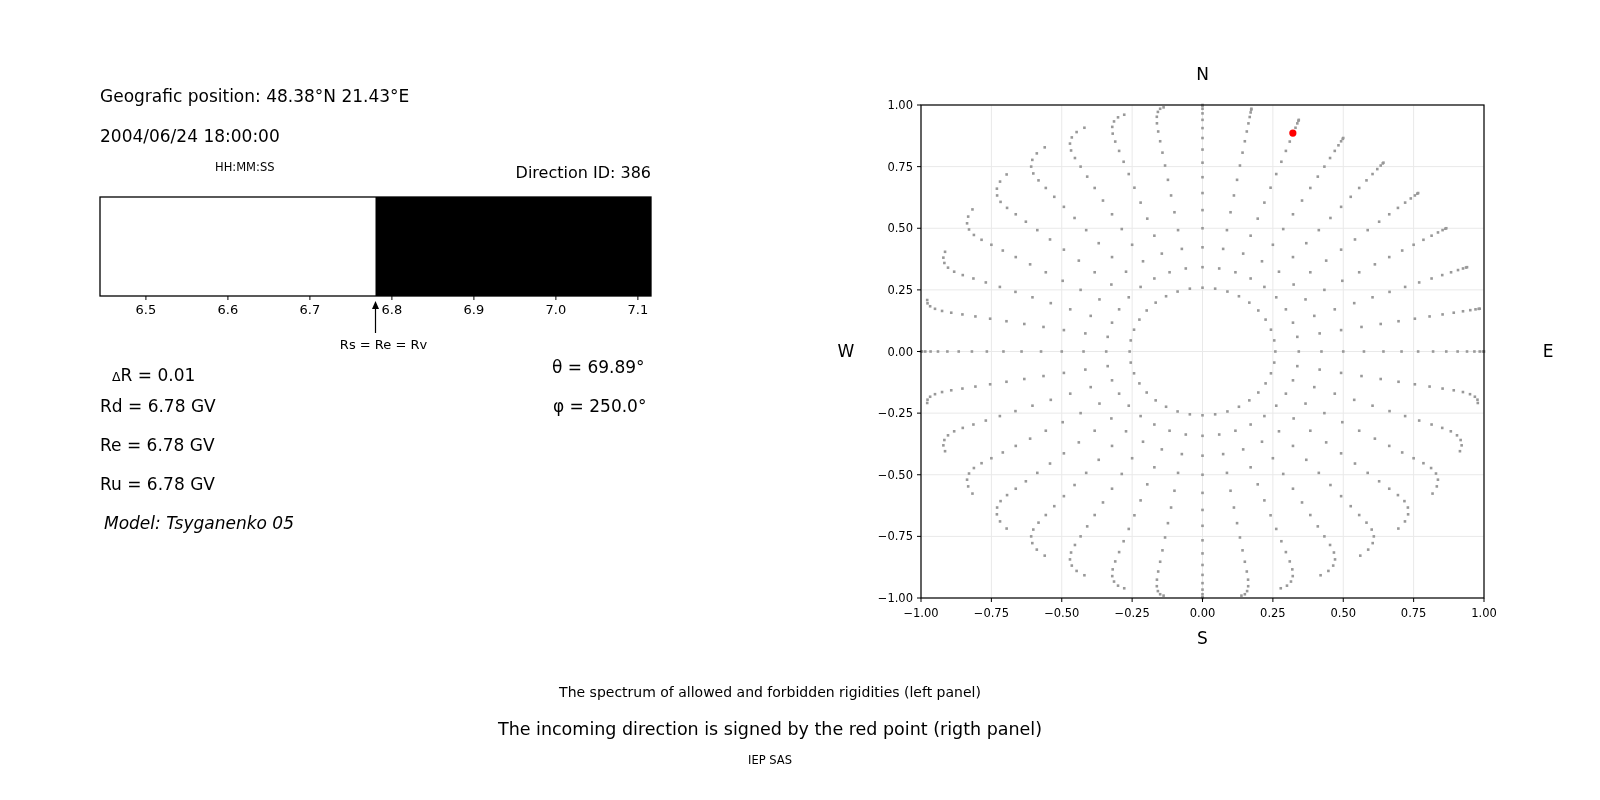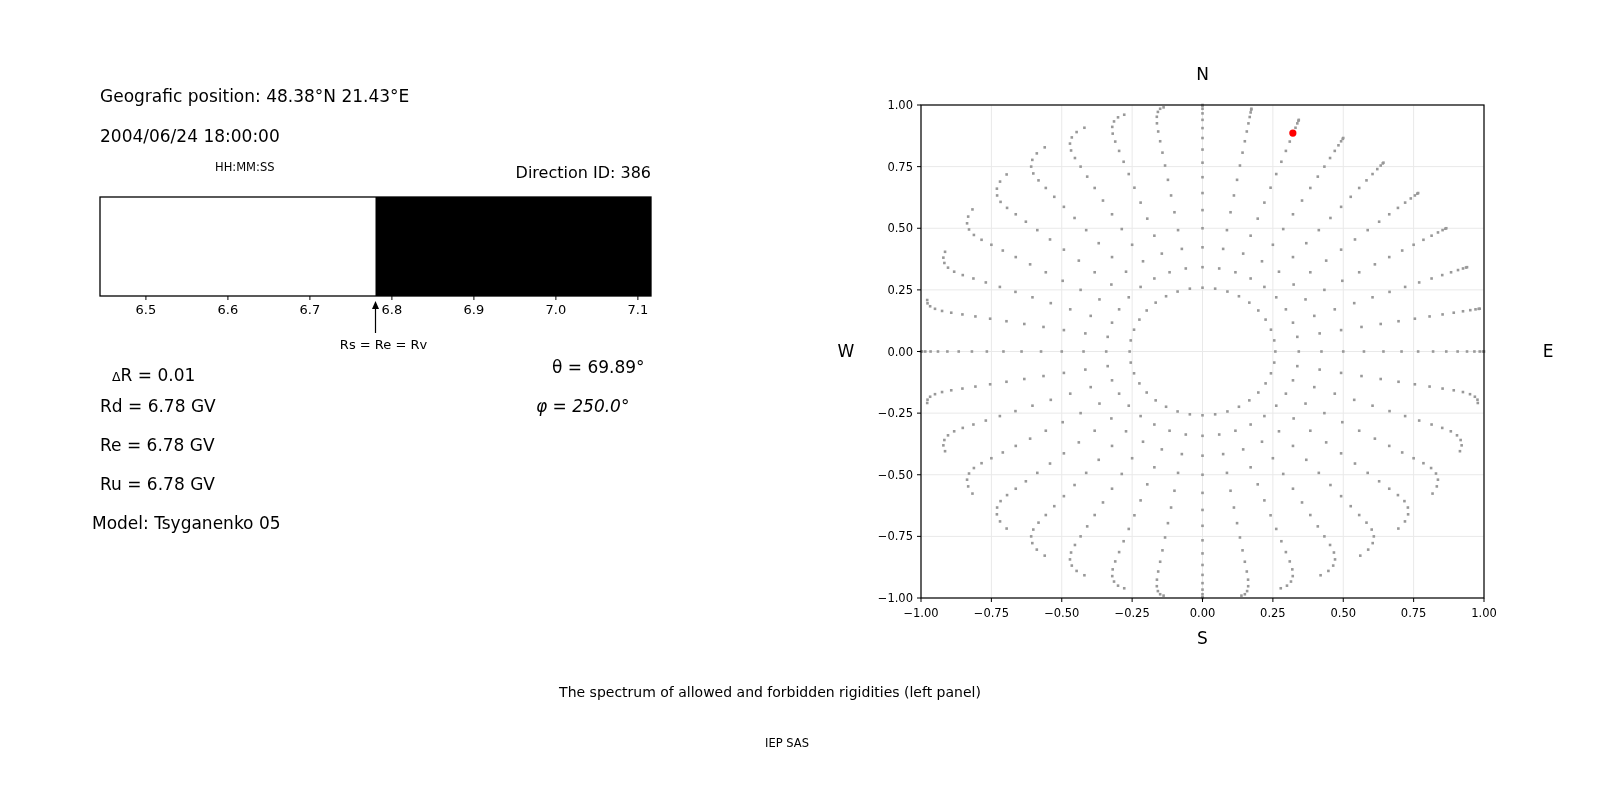--- a/index.html
+++ b/index.html
@@ -51,24 +51,24 @@
         <line x1="280.50000000000034" y1="143" x2="280.50000000000034" y2="118" stroke="#000" stroke-width="1.2"></line>
         <polygon points="277.00000000000034,119 284.00000000000034,119 280.50000000000034,111" fill="#000"></polygon>
         <text x="288.50000000000034" y="159" font-size="13" text-anchor="middle">Rs = Re = Rv</text>
       </g>
   </svg>
 
   <div class="abs t17" style="left:112px;top:357px;margin-top:8px;"><span class="sym-small">Δ</span><span>R = 0.01</span></div>
   <div class="abs t17" style="left:100px;top:396px;">Rd = 6.78 GV</div>
   <div class="abs t17" style="left:100px;top:435px;">Re = 6.78 GV</div>
   <div class="abs t17" style="left:100px;top:474px;">Ru = 6.78 GV</div>
-  <div class="abs t17" style="left:92px;top:513px;">Model: Tsyganenko 05</div>
+  <div class="abs t17" style="left:104px;top:513px;font-style:italic;">Model: Tsyganenko 05</div>
 
   <div class="abs t17" style="left:552px;top:357px;">θ = 69.89°</div>
-  <div class="abs t17" style="left:536px;top:396px;font-style:italic;">φ = 250.0°</div>
+  <div class="abs t17" style="left:553px;top:396px;">φ = 250.0°</div>
 
   <svg class="abs" style="left:800px;top:40px;" width="780" height="620" id="map-svg">
     <g id="map-grid">
         <line x1="121" y1="65" x2="121" y2="558" stroke="#e9e9e9" stroke-width="1"></line>
         <line x1="191.375" y1="65" x2="191.375" y2="558" stroke="#e9e9e9" stroke-width="1"></line>
         <line x1="261.75" y1="65" x2="261.75" y2="558" stroke="#e9e9e9" stroke-width="1"></line>
         <line x1="332.125" y1="65" x2="332.125" y2="558" stroke="#e9e9e9" stroke-width="1"></line>
         <line x1="402.5" y1="65" x2="402.5" y2="558" stroke="#e9e9e9" stroke-width="1"></line>
         <line x1="472.875" y1="65" x2="472.875" y2="558" stroke="#e9e9e9" stroke-width="1"></line>
         <line x1="543.25" y1="65" x2="543.25" y2="558" stroke="#e9e9e9" stroke-width="1"></line>
@@ -702,15 +702,16 @@
         <line x1="121" y1="65" x2="117" y2="65" stroke="#000" stroke-width="1"></line>
         <text x="113" y="69" font-size="11.5" text-anchor="end">1.00</text>
       </g>
     <text x="402.5" y="40" font-size="17" text-anchor="middle">N</text>
     <text x="402.5" y="604" font-size="17" text-anchor="middle">S</text>
     <text x="46" y="317" font-size="17" text-anchor="middle">W</text>
     <text x="748" y="317" font-size="17" text-anchor="middle">E</text>
   </svg>
 
   <div class="abs t17 caption-wrap" style="top:684px;font-size:14px;">The spectrum of allowed and forbidden rigidities (left panel)</div>
-  <div class="abs t11 caption-wrap" style="top:737px;padding-left:17px;">IEP SAS</div>
+  <div class="abs t17 caption-wrap" style="top:719px;font-size:17.5px;">The incoming direction is signed by the red point (rigth panel)</div>
+  <div class="abs t11 caption-wrap" style="top:754px;">IEP SAS</div>
 
 </div>
 
 </body></html>

